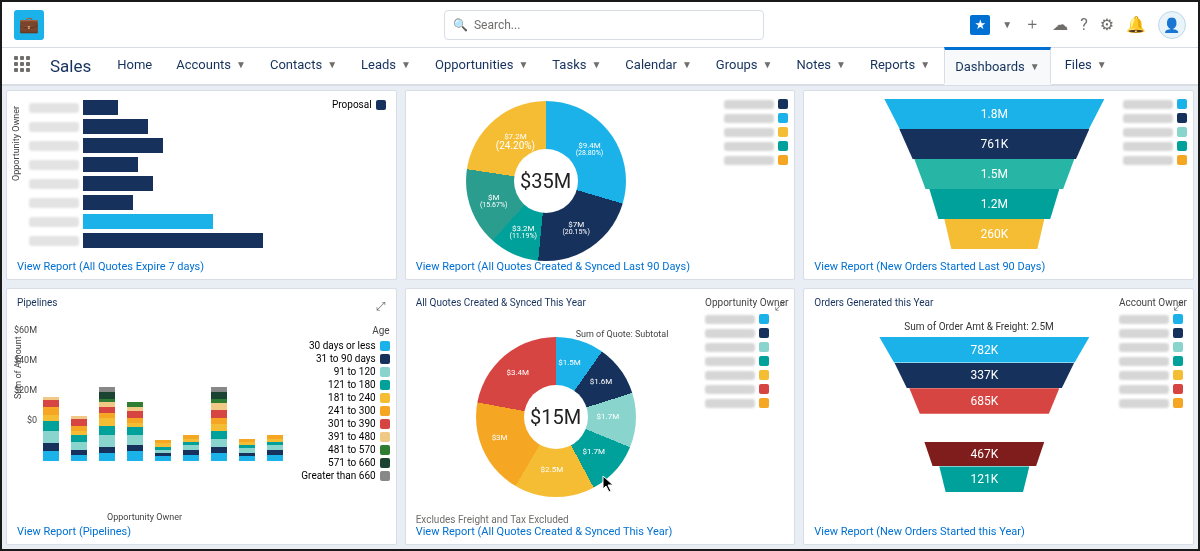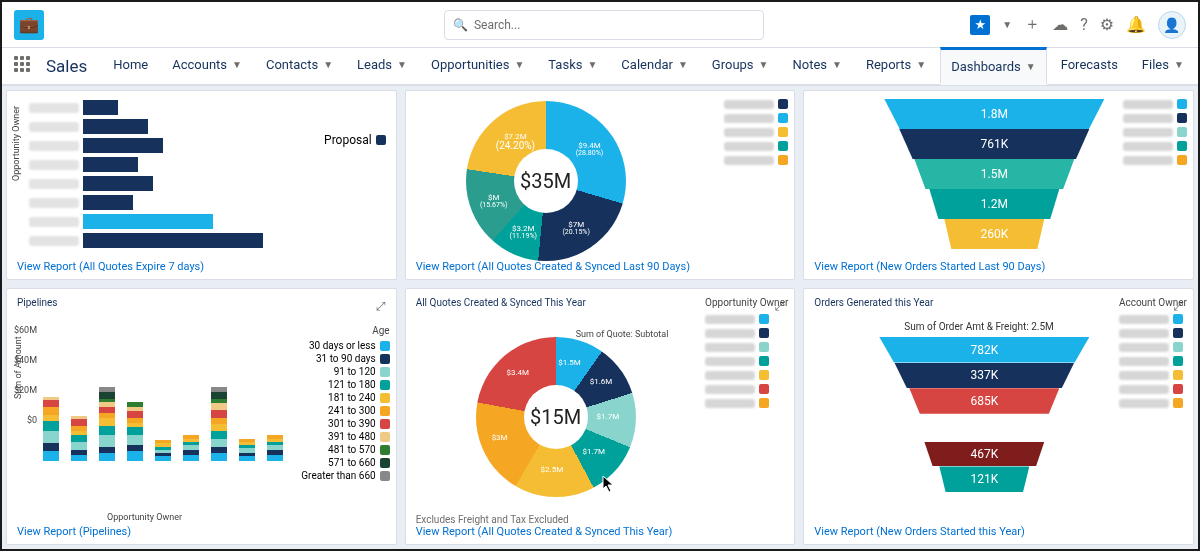--- a/index.html
+++ b/index.html
@@ -33,21 +33,21 @@
 .card-expand { position: absolute; top: 10px; right: 10px; color: #706e6b; font-size: 12px; cursor: pointer; }
 .view-link { position: absolute; bottom: 6px; left: 10px; font-size: 11px; color: #0070d2; cursor: pointer; }
 .sub-note { font-size: 10px; color: #706e6b; }
 
 
 .barh-wrap { position: absolute; left: 22px; top: 8px; width: 240px; }
 .barh-row { display: flex; align-items: center; height: 17px; margin-bottom: 2px; }
 .barh-label { width: 50px; height: 10px; background: #e3e3e3; border-radius: 3px; filter: blur(1px); margin-right: 4px; }
 .barh-bar { height: 15px; background: #16325c; }
 .yaxis-label { position: absolute; left: 4px; top: 90px; transform: rotate(-90deg); transform-origin: left top; font-size: 9px; color: #444; }
-.proposal-legend { position: absolute; top: 8px; right: 10px; font-size: 12px; display: flex; align-items: center; gap: 4px; margin-top: 34px; }
+.proposal-legend { position: absolute; top: 8px; right: 10px; font-size: 10px; display: flex; align-items: center; gap: 4px; }
 .legsw { width: 10px; height: 10px; border-radius: 2px; }
 
 
 .donut-wrap { position: absolute; left: 60px; top: 10px; width: 160px; height: 160px; }
 .donut-center { position: absolute; left: 50%; top: 50%; transform: translate(-50%,-50%); text-align: center; }
 .donut-center .big { font-size: 20px; color: #222; }
 .slice-label { position: absolute; font-size: 8px; color: #fff; text-align: center; line-height: 1; }
 .legend-col { position: absolute; right: 6px; top: 8px; display: flex; flex-direction: column; gap: 4px; }
 .legend-row { display: flex; align-items: center; gap: 4px; }
 .blurlabel { width: 50px; height: 9px; background: #d6d6d6; border-radius: 3px; filter: blur(1px); }
@@ -146,23 +146,20 @@
         <span>Notes</span>
         <span class="chev">▼</span>
       </div>
       <div class="nav-item">
         <span>Reports</span>
         <span class="chev">▼</span>
       </div>
       <div class="nav-item active">
         <span>Dashboards</span>
         <span class="chev">▼</span>
-      </div>
-      <div class="nav-item">
-        <span>Forecasts</span>
       </div>
       <div class="nav-item">
         <span>Files</span>
         <span class="chev">▼</span>
       </div>
     </div>
 
 </div>
 
 <div class="dash">

